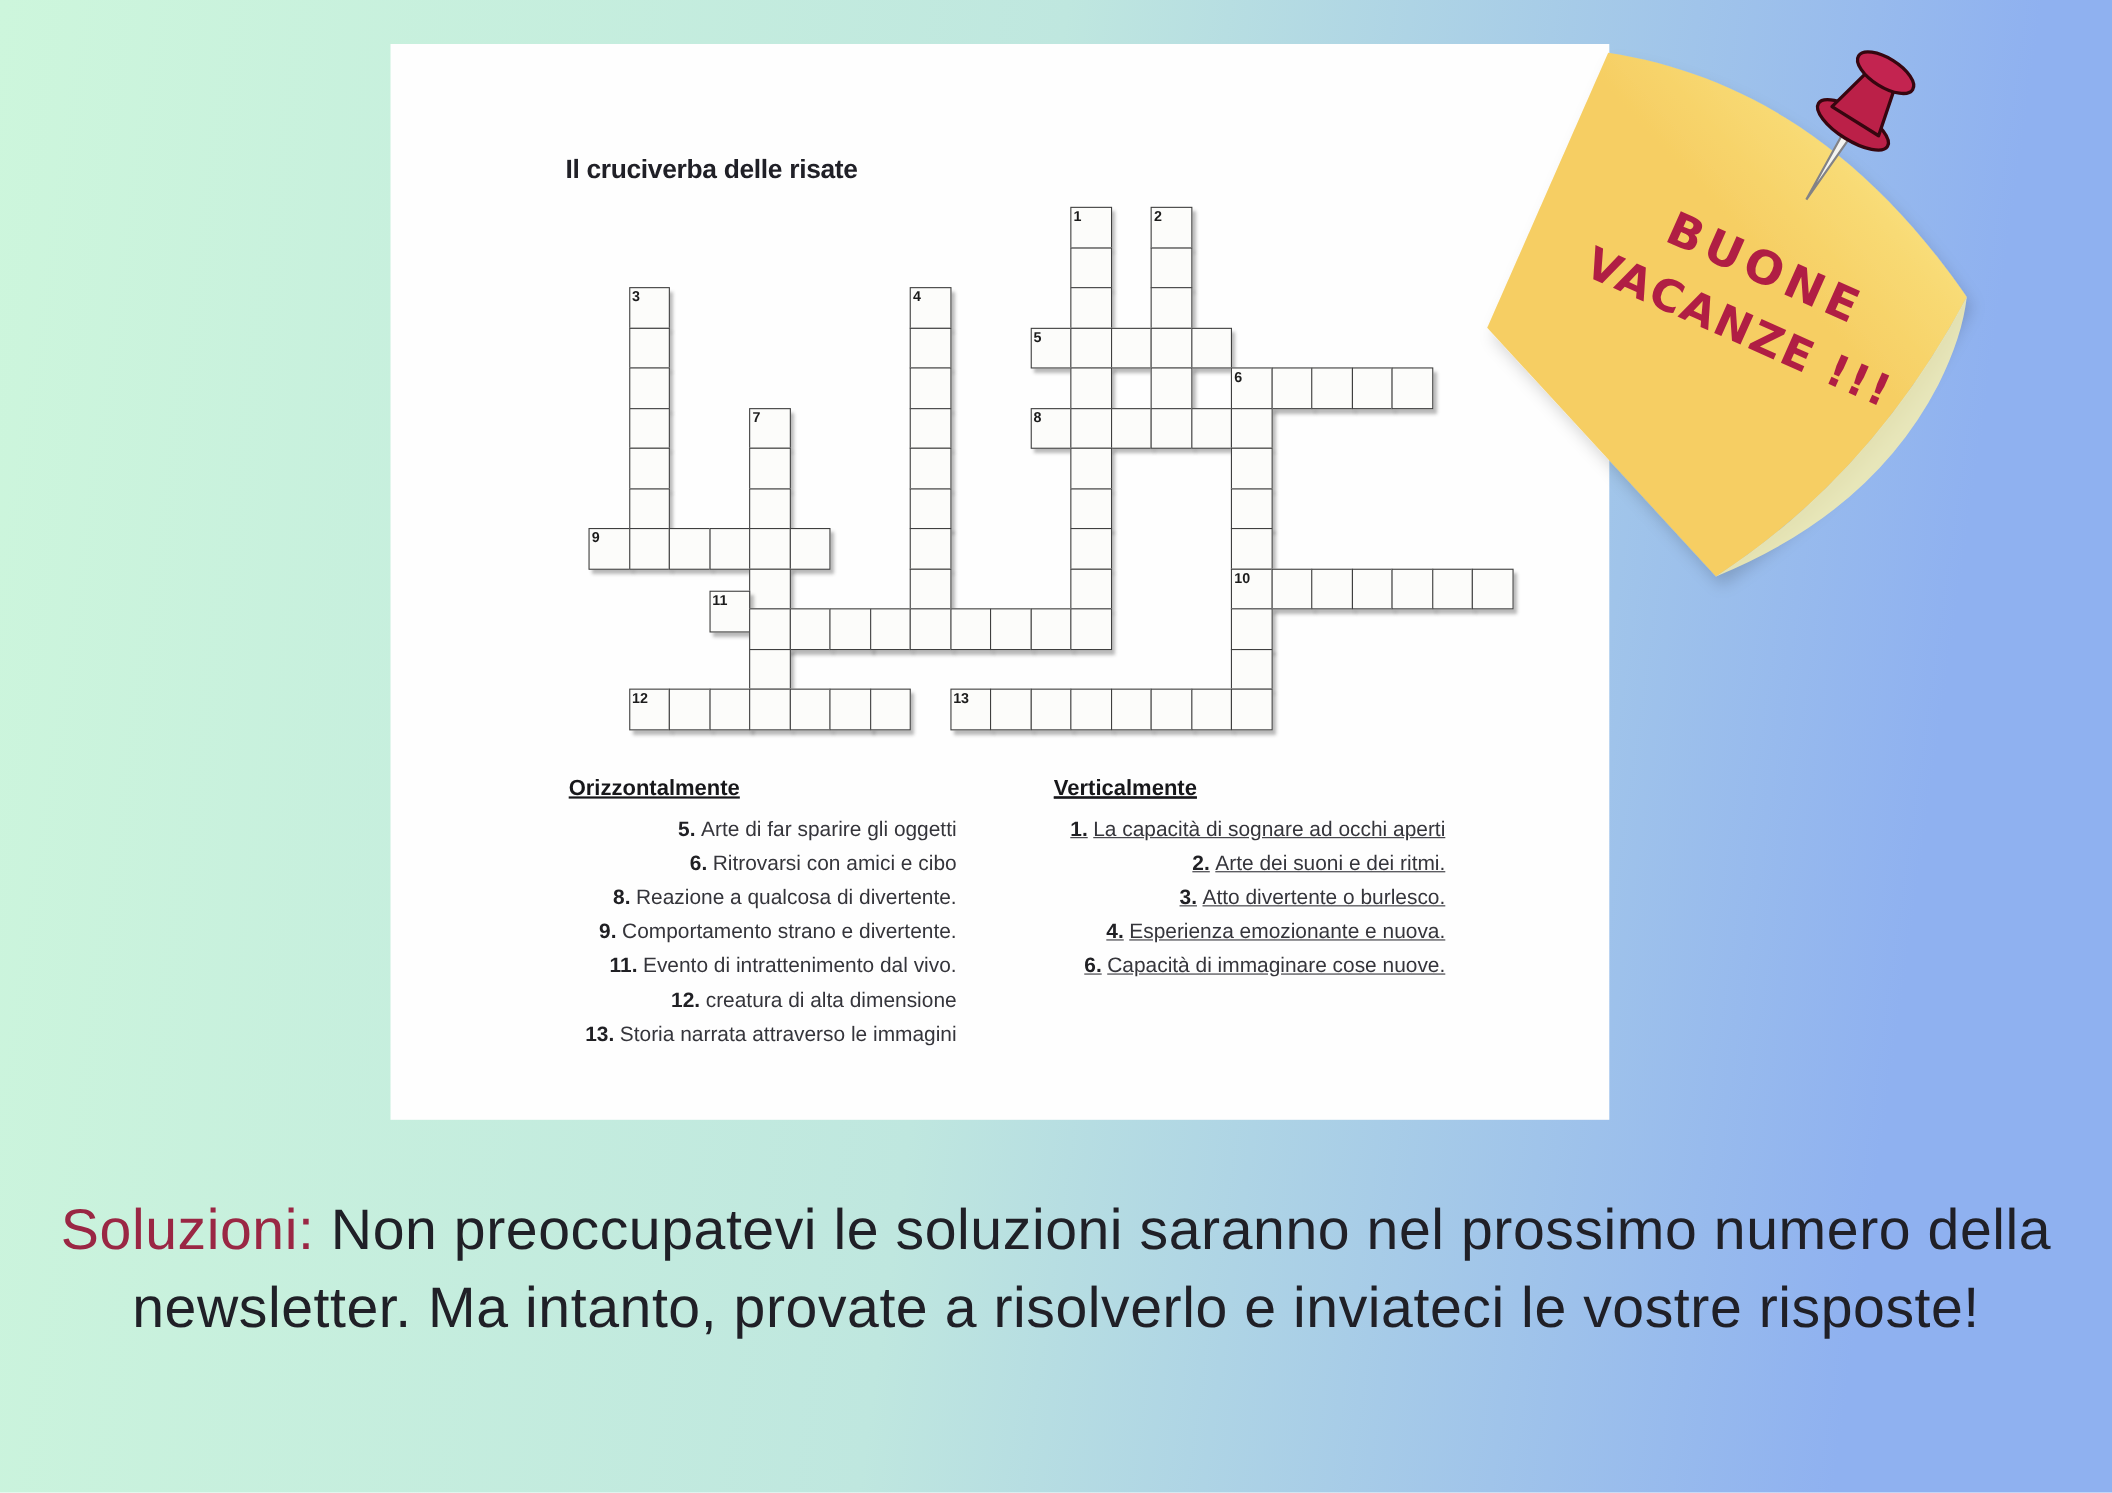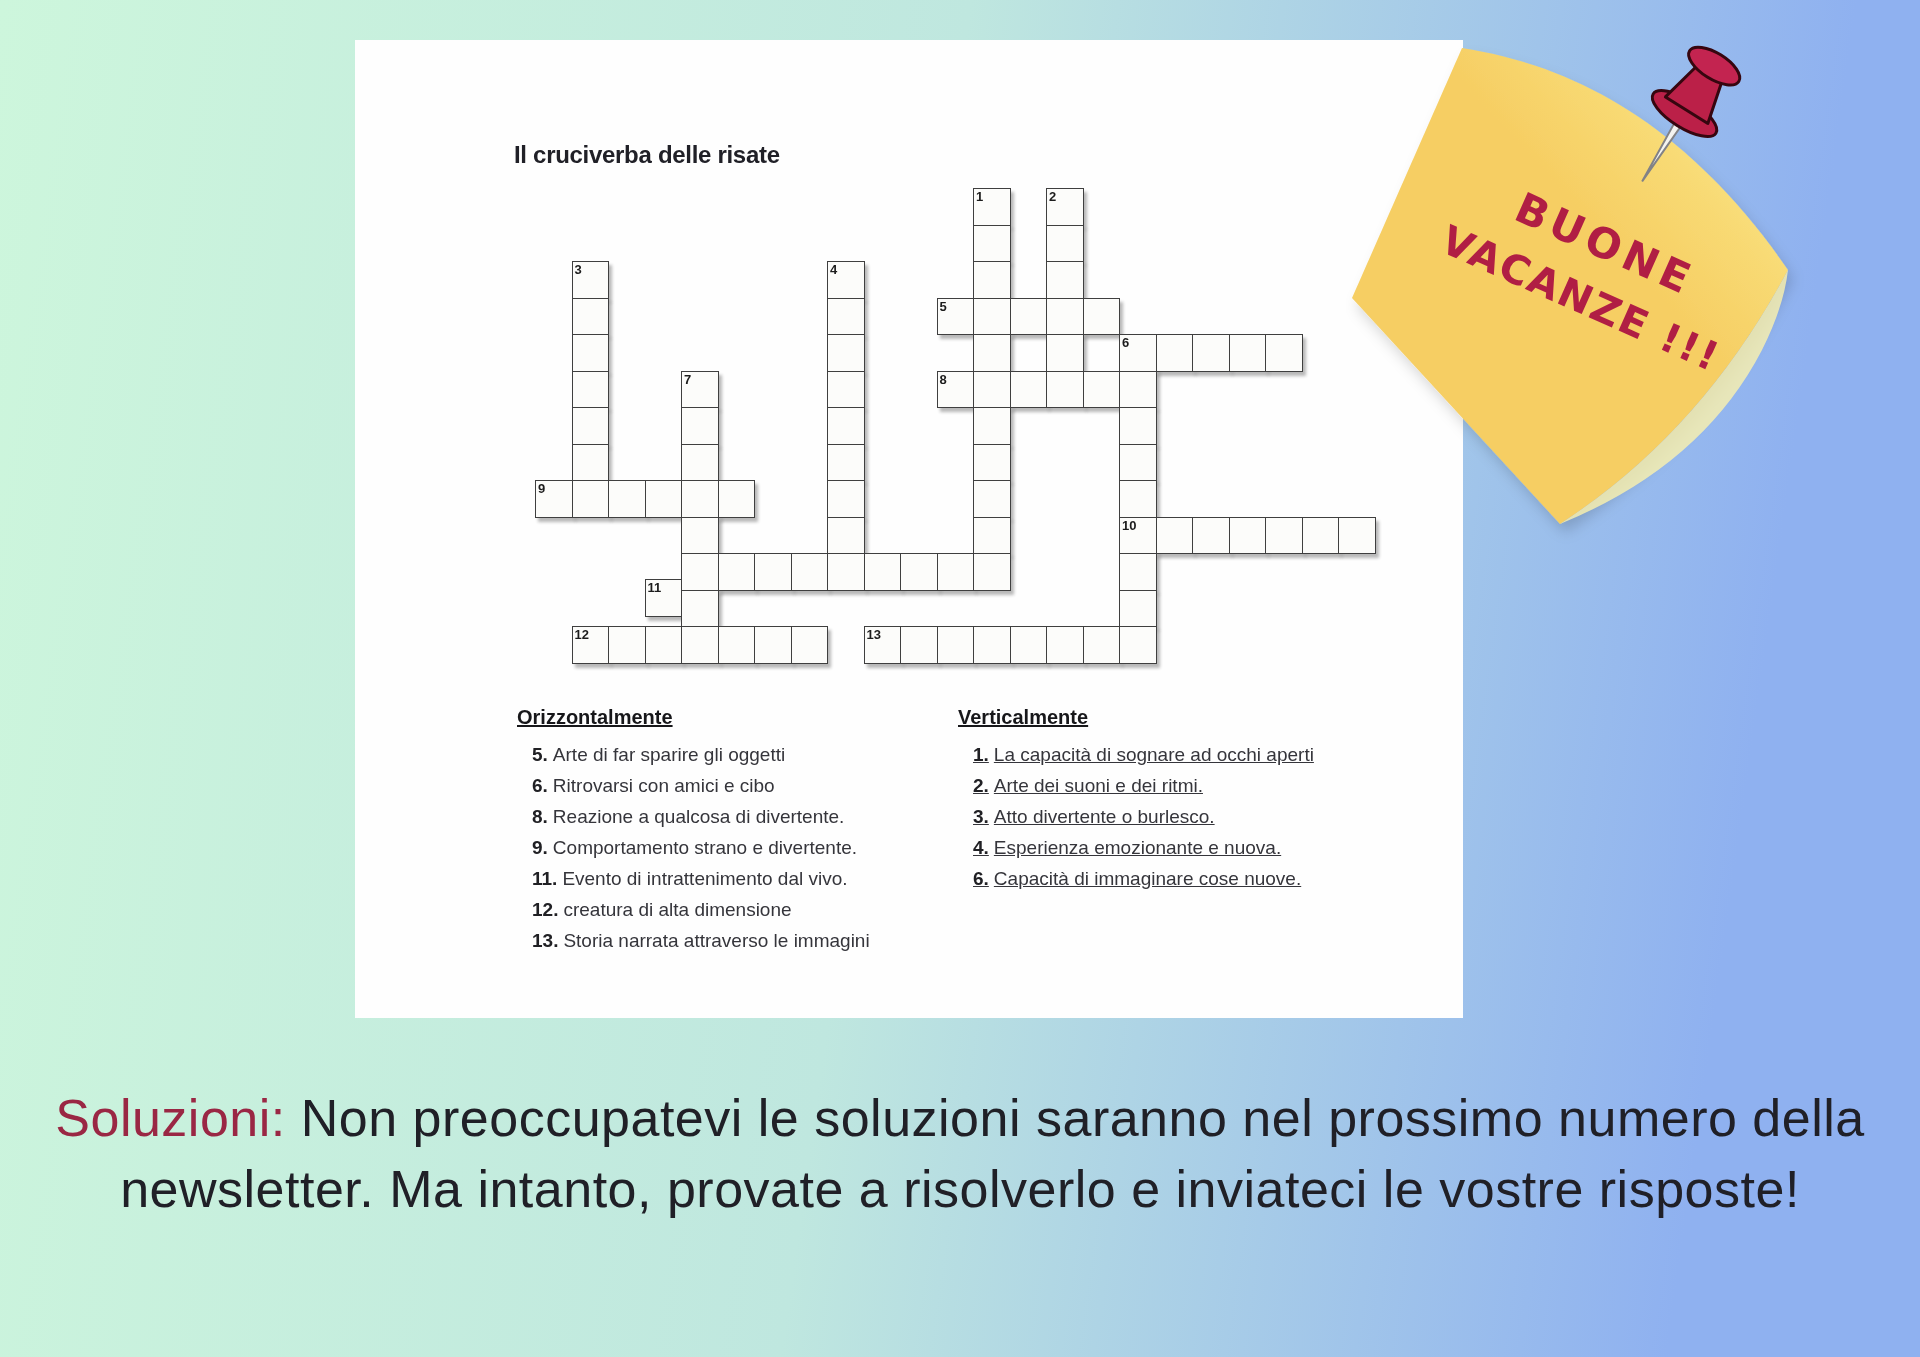--- a/index.html
+++ b/index.html
@@ -32,21 +32,21 @@
     position:absolute;top:0px;left:2px;
     font-size:13px;font-weight:bold;color:#1c1c1c;line-height:15px;
   }
   
   .clues{position:absolute;color:var(--clue_ink);}
   .clues-h{
     font-size:20px;font-weight:bold;color:#17171a;
     text-decoration:underline;margin-bottom:10px;white-space:nowrap;
   }
   .clue-list{margin-left:15px;}
-  .clue{font-size:19px;line-height:31px;white-space:nowrap;}
+  .clue{font-size:19px;line-height:31px;white-space:nowrap;text-align:right;}
   .clue b{color:#202024;margin-right:5px;}
   
   .note-text{
     position:absolute;left:1408px;top:212px;width:370px;
     transform:rotate(24deg);
     text-align:center;color:var(--note_text);
     font-family:"DejaVu Sans",sans-serif;font-weight:bold;
     z-index:6;
   }
   .note-text .nl1{font-size:42px;letter-spacing:5px;line-height:60px;}
@@ -145,21 +145,21 @@
       <div class="cell" style="left: 973px; top: 516.5px;"></div>
       <div class="cell" style="left: 1119px; top: 516.5px;">
         <span class="num">10</span>
       </div>
       <div class="cell" style="left: 1155.5px; top: 516.5px;"></div>
       <div class="cell" style="left: 1192px; top: 516.5px;"></div>
       <div class="cell" style="left: 1228.5px; top: 516.5px;"></div>
       <div class="cell" style="left: 1265px; top: 516.5px;"></div>
       <div class="cell" style="left: 1301.5px; top: 516.5px;"></div>
       <div class="cell" style="left: 1338px; top: 516.5px;"></div>
-      <div class="cell" style="left: 644.5px; top: 579px;">
+      <div class="cell" style="left: 644.5px; top: 537px;">
         <span class="num">11</span>
       </div>
       <div class="cell" style="left: 681px; top: 553px;"></div>
       <div class="cell" style="left: 717.5px; top: 553px;"></div>
       <div class="cell" style="left: 754px; top: 553px;"></div>
       <div class="cell" style="left: 790.5px; top: 553px;"></div>
       <div class="cell" style="left: 827px; top: 553px;"></div>
       <div class="cell" style="left: 863.5px; top: 553px;"></div>
       <div class="cell" style="left: 900px; top: 553px;"></div>
       <div class="cell" style="left: 936.5px; top: 553px;"></div>

